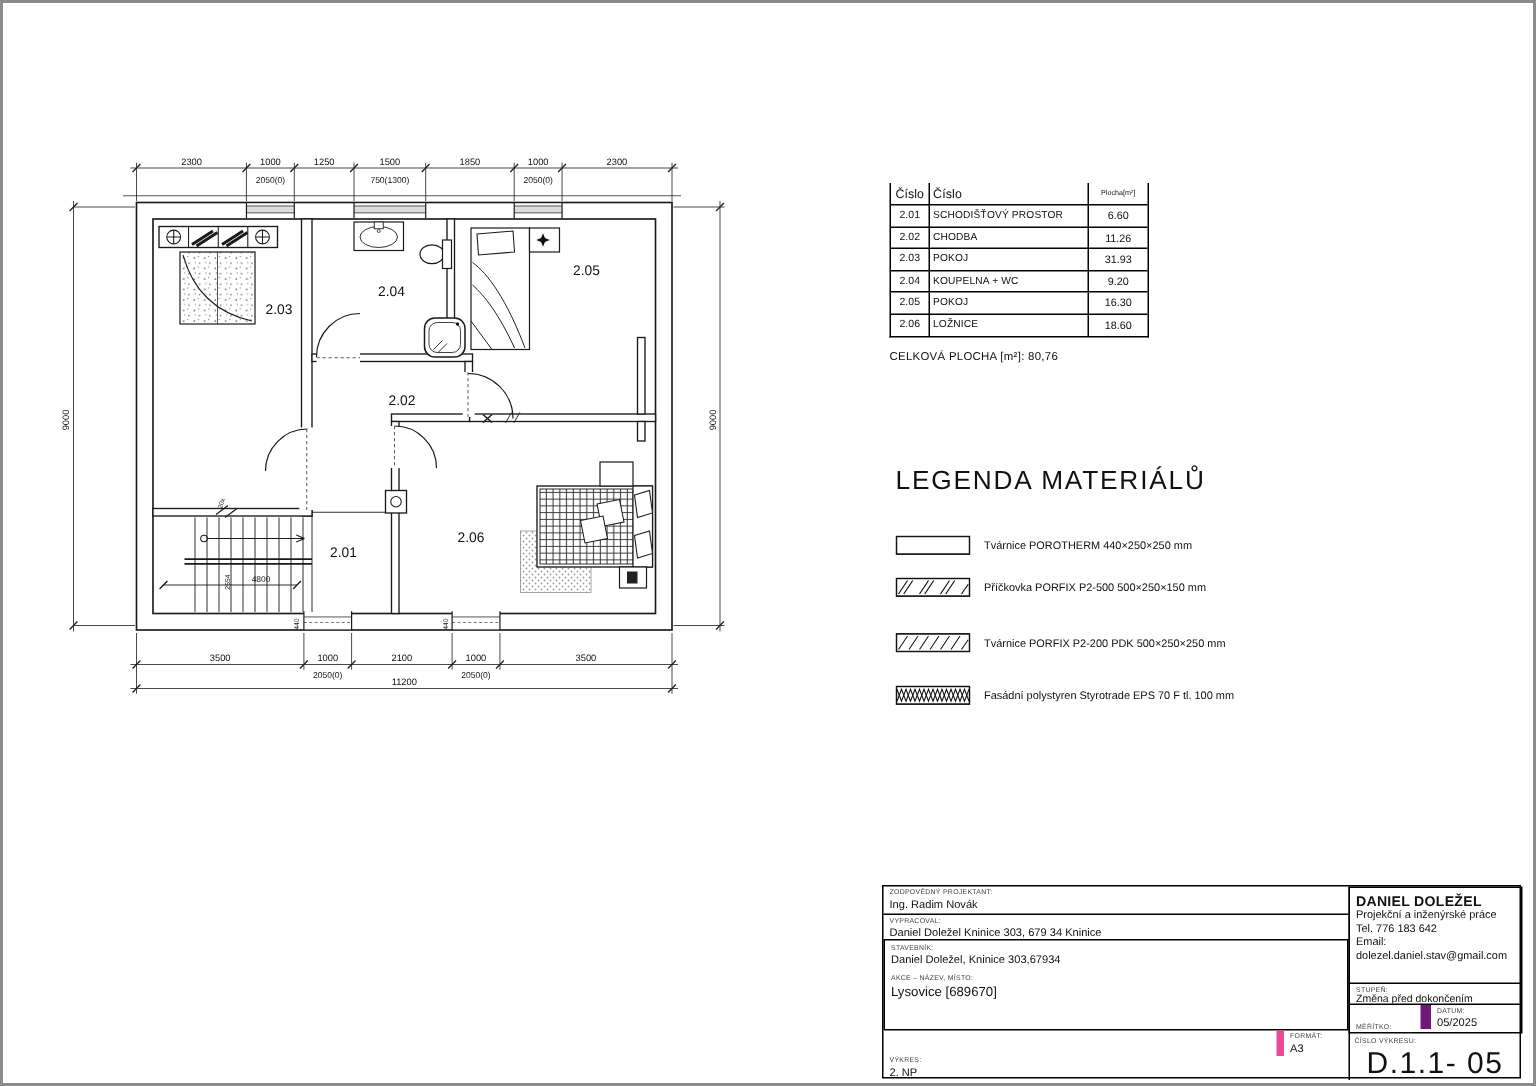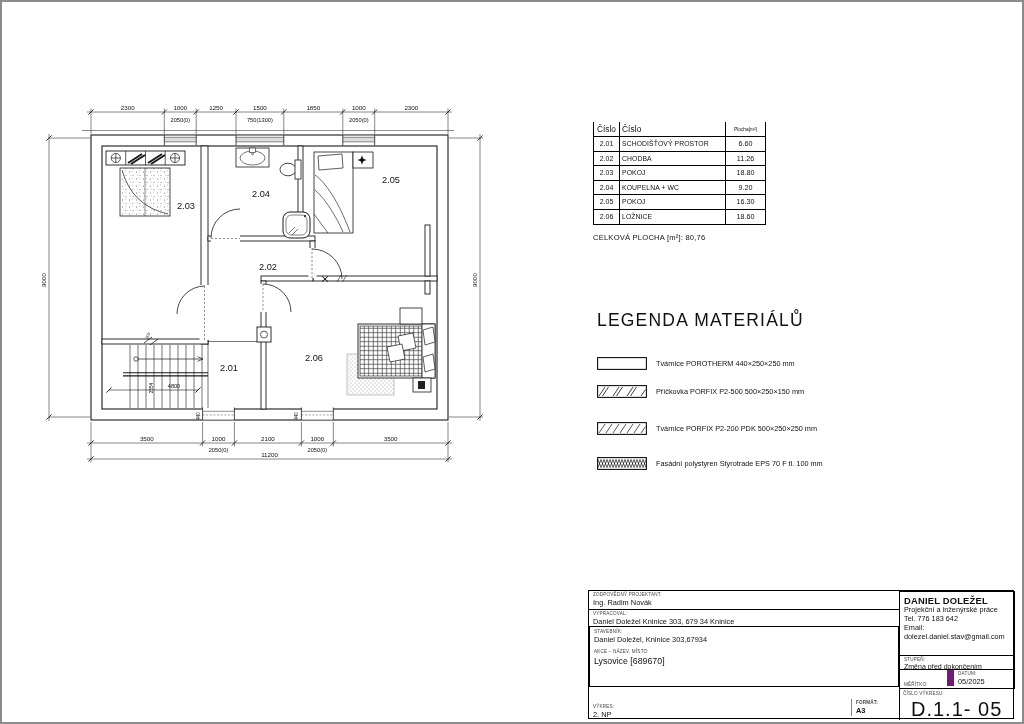--- a/index.html
+++ b/index.html
@@ -40,21 +40,21 @@
   .tb-cell{position:absolute;overflow:hidden;padding:1px 0 0 4px;}
   .tb-lbl{font-size:4.6px;color:#444;letter-spacing:.2px;line-height:1.3;}
   .tb-val{font-size:7.4px;line-height:1.25;}
   .tb-r1{left:0;top:0;width:310px;height:19px;border-bottom:1px solid #000;}
   .tb-r2{left:0;top:19px;width:310px;height:16px;}
   .tb-r3{left:0;top:35px;width:310px;height:61px;border:1.8px solid #000;padding:2px 0 0 4px;}
   .tb-action-name{font-size:10px;font-weight:bold;margin-top:4px;}
   .tb-action-place{font-size:8.8px;margin-top:1px;}
   .tb-r4{left:0;top:96px;width:310px;height:16px;border-bottom:1px solid #000;}
   .tb-r5{left:0;top:112px;width:262px;height:17px;}
-  .tb-format{left:262px;top:108px;width:48px;height:17px;border-left:1px solid #ec4899;font-weight:bold;}
+  .tb-format{left:262px;top:96px;width:48px;height:17px;border-left:5px solid #ec4899;}
   .tb-right{left:310px;top:0;width:116px;height:129px;border-left:1px solid #000;}
   .tb-thick{left:310px;top:0;width:116px;height:98px;border:1.8px solid #000;}
   .tb-company{left:0;top:0;width:100%;height:64px;border-bottom:1px solid #000;padding:3px 0 0 4px;}
   .tb-company-name{font-size:9.4px;font-weight:bold;letter-spacing:.2px;}
   .tb-company-line{font-size:7.3px;line-height:1.22;}
   .tb-stage{left:0;top:64px;width:100%;height:14px;border-bottom:1px solid #000;padding:1px 0 0 4px;}
   .tb-scale{left:0;top:78px;width:54px;height:16px;border-right:7px solid #701a75;padding:12px 0 0 4px;position:absolute;}
   .tb-date{left:54px;top:78px;width:58px;height:16px;padding:1px 0 0 4px;position:absolute;}
   .tb-number{left:310px;top:98px;width:116px;height:31px;padding:2px 0 0 4px;}
   .tb-number-val{font-size:20px;letter-spacing:1px;margin:1px 0 0 8px;}
@@ -300,21 +300,21 @@
         <div class="rt-c3">6.60</div>
       </div>
       <div class="rt-row">
         <div class="rt-c1">2.02</div>
         <div class="rt-c2">CHODBA</div>
         <div class="rt-c3">11.26</div>
       </div>
       <div class="rt-row">
         <div class="rt-c1">2.03</div>
         <div class="rt-c2">POKOJ</div>
-        <div class="rt-c3">18.80</div>
+        <div class="rt-c3">31.93</div>
       </div>
       <div class="rt-row">
         <div class="rt-c1">2.04</div>
         <div class="rt-c2">KOUPELNA + WC</div>
         <div class="rt-c3">9.20</div>
       </div>
       <div class="rt-row">
         <div class="rt-c1">2.05</div>
         <div class="rt-c2">POKOJ</div>
         <div class="rt-c3">16.30</div>

